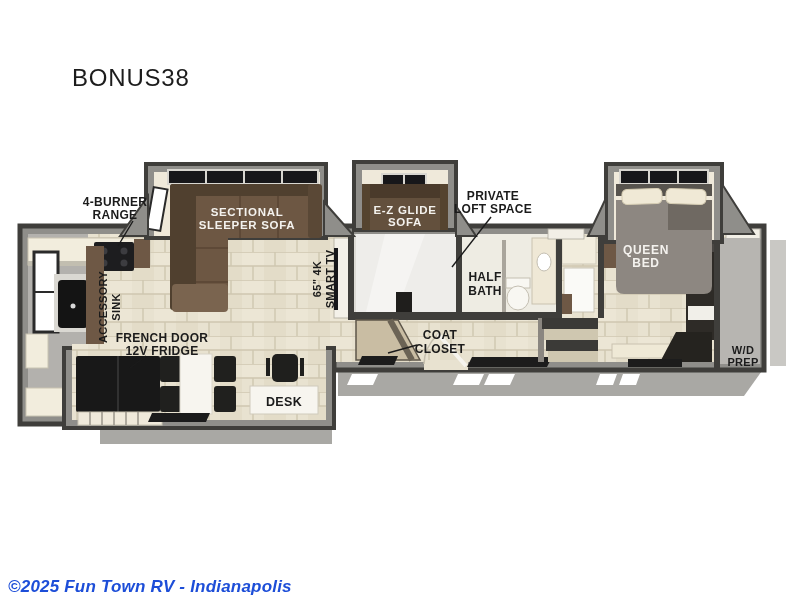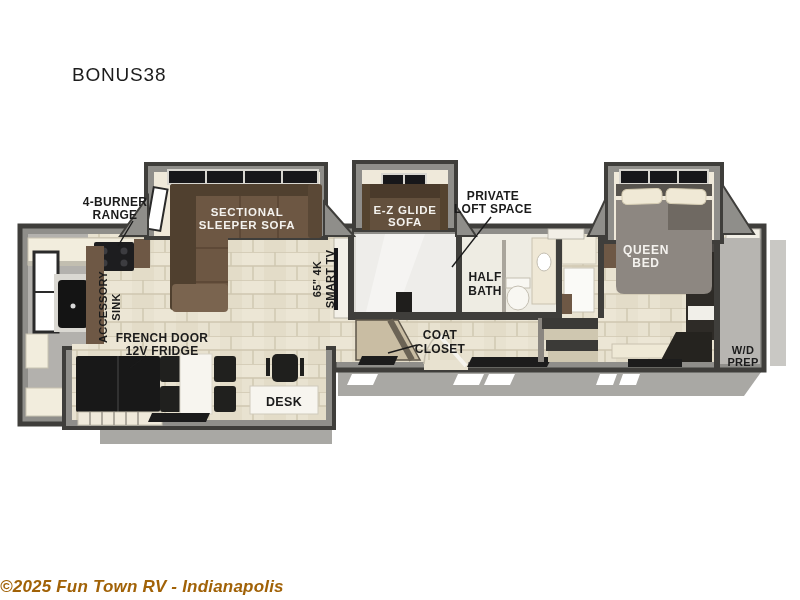--- a/index.html
+++ b/index.html
@@ -2,26 +2,26 @@
 <html><head>
 <meta charset="utf-8">
 <style>
   html,body{margin:0;padding:0;}
   body{
     width:800px;height:600px;position:relative;overflow:hidden;
     background:#ffffff;font-family:"Liberation Sans", sans-serif;
   }
   .title{
     position:absolute;left:72px;top:64px;
-    font-size:19px;font-weight:500;letter-spacing:.8px;color:#1c1c1c;
+    font-size:24px;font-weight:500;letter-spacing:.8px;color:#1c1c1c;
   }
   .watermark{
-    position:absolute;left:0;top:577px;
+    position:absolute;left:8px;top:577px;
     font-size:17px;font-weight:bold;font-style:italic;
-    color:#a16207;letter-spacing:.2px;white-space:nowrap;text-align:center;
+    color:#1d4ed8;letter-spacing:.2px;white-space:nowrap;text-align:center;
   }
   svg{position:absolute;left:0;top:0;}
   text{font-family:"Liberation Sans", sans-serif;}
   .lbl{fill:#1b1b1b;font-weight:bold;font-size:12px;letter-spacing:.3px;text-anchor:middle;}
   .lbl-sm{fill:#1b1b1b;font-weight:bold;font-size:11px;letter-spacing:.3px;text-anchor:middle;}
   .lbl-w{fill:#f4f2ee;font-weight:bold;font-size:11.5px;letter-spacing:.7px;text-anchor:middle;}
   .leader{stroke:#1b1b1b;stroke-width:1.4;fill:none;}
 </style>
 </head>
 <body>

